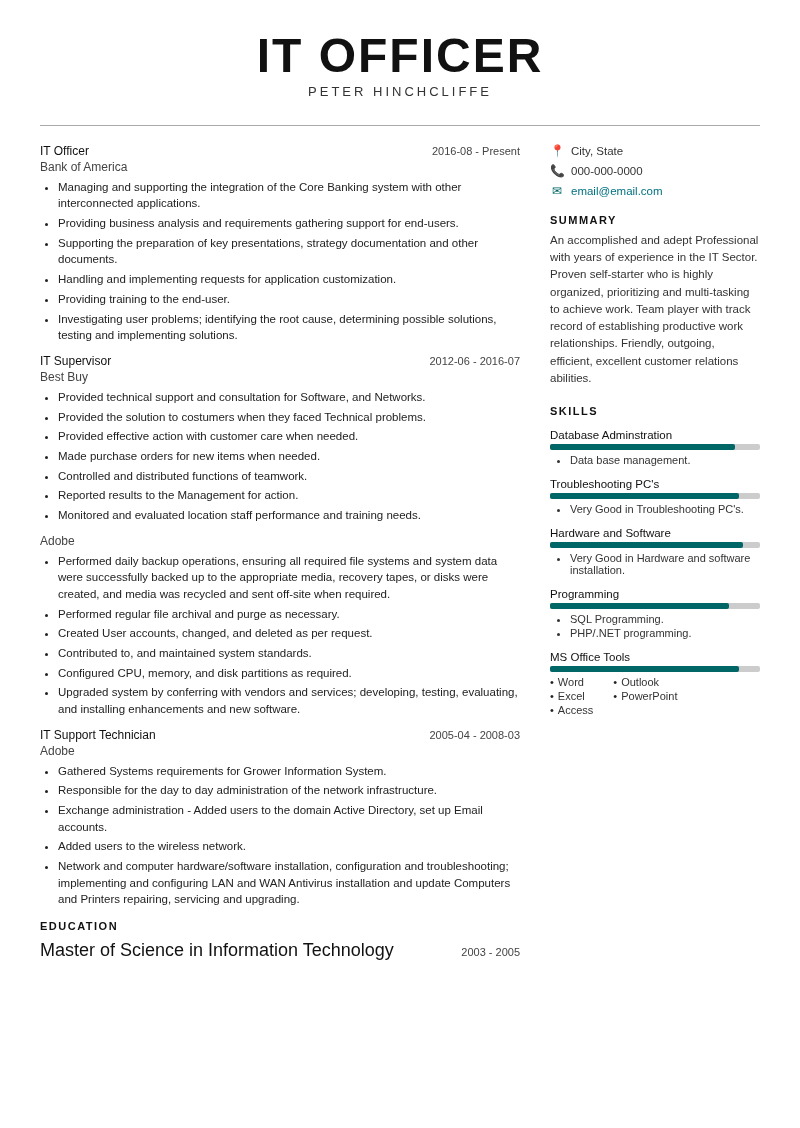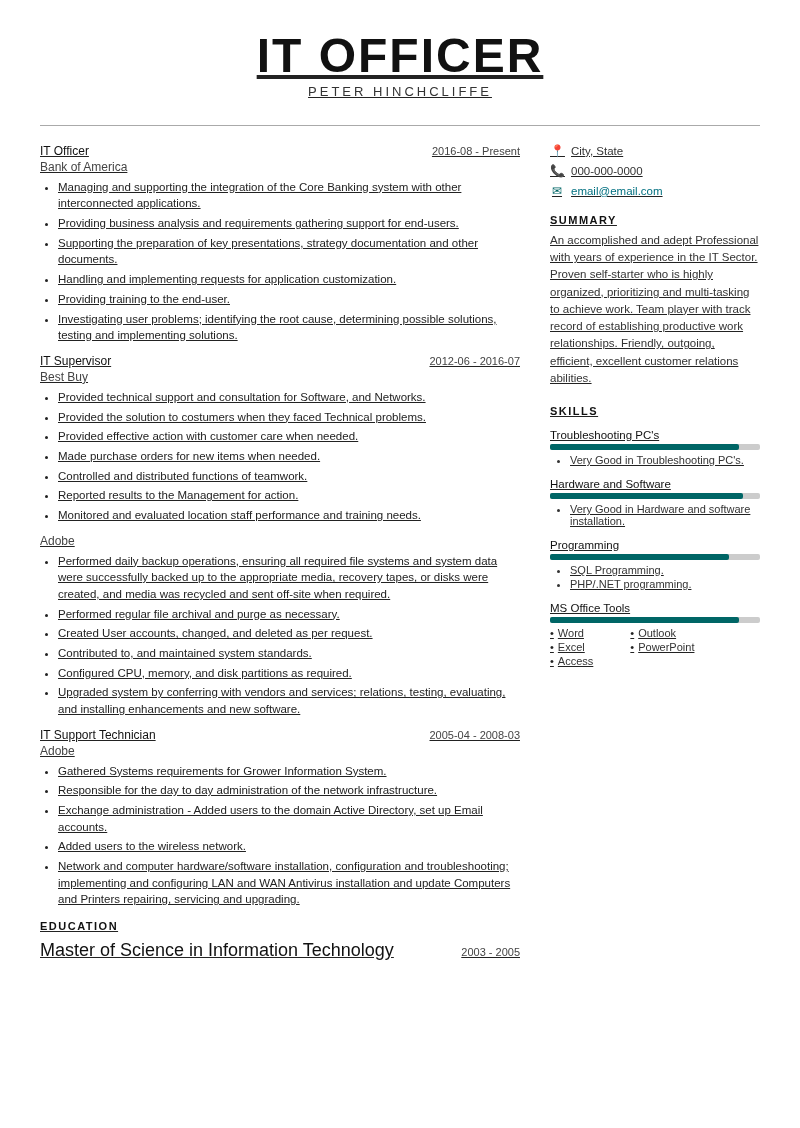--- a/index.html
+++ b/index.html
@@ -9,21 +9,20 @@
       color: #222;
       font-size: 12px;
       width: 800px;
       min-height: 1128px;
     }
     .page {
       width: 800px;
       min-height: 1128px;
       background: #fff;
       padding: 30px 40px 40px 40px;
-      text-decoration: underline;
     }
     .header {
       text-align: center;
       padding-bottom: 10px;
     }
     .header-title {
       font-size: 48px;
       font-weight: bold;
       letter-spacing: 2px;
       color: #111;
@@ -146,21 +145,21 @@
       margin-left: 8px;
     }
     .summary-text {
       font-size: 11.5px;
       color: #333;
       line-height: 1.5;
       margin-top: 4px;
     }
     .msoffice-tools {
       display: flex;
-      gap: 37px;
+      gap: 20px;
       padding-left: 0;
     }
     .msoffice-col {
       display: flex;
       flex-direction: column;
       gap: 2px;
     }
     .msoffice-item {
       font-size: 11px;
       color: #333;
@@ -252,21 +251,21 @@
       </div>
 
       <div class="work-block">
         <div class="job-company">Adobe</div>
         <ul class="bullets">
           <li>Performed daily backup operations, ensuring all required file systems and system data were successfully backed up to the appropriate media, recovery tapes, or disks were created, and media was recycled and sent off-site when required.</li>
           <li>Performed regular file archival and purge as necessary.</li>
           <li>Created User accounts, changed, and deleted as per request.</li>
           <li>Contributed to, and maintained system standards.</li>
           <li>Configured CPU, memory, and disk partitions as required.</li>
-          <li>Upgraded system by conferring with vendors and services; relations, testing, evaluating, and installing enhancements and new software.</li>
+          <li>Upgraded system by conferring with vendors and services; developing, testing, evaluating, and installing enhancements and new software.</li>
         </ul>
       </div>
 
       <div class="work-block">
         <div class="job-header">
           <span class="job-title">IT Support Technician</span>
           <span class="job-dates">2005-04 - 2008-03</span>
         </div>
         <div class="job-company">Adobe</div>
         <ul class="bullets">
@@ -301,20 +300,29 @@
           <span class="contact-icon">✉</span>
           <span class="contact-email">email@email.com</span>
         </div>
       </div>
 
       <div class="right-section-title">SUMMARY</div>
       <div class="summary-text">An accomplished and adept Professional with years of experience in the IT Sector. Proven self-starter who is highly organized, prioritizing and multi-tasking to achieve work. Team player with track record of establishing productive work relationships. Friendly, outgoing, efficient, excellent customer relations abilities.</div>
 
       <div class="right-section-title" style="margin-top:18px;">SKILLS</div>
 
+      <div>
+        <div class="skill-name">Database Adminstration</div>
+        <div class="skill-bar-bg">
+          <div class="skill-bar-fill" style="width:88%"></div>
+        </div>
+        <ul class="skill-desc">
+          <li>Data base management.</li>
+        </ul>
+      </div>
 
       <div>
         <div class="skill-name">Troubleshooting PC's</div>
         <div class="skill-bar-bg">
           <div class="skill-bar-fill" style="width:90%"></div>
         </div>
         <ul class="skill-desc">
           <li>Very Good in Troubleshooting PC's.</li>
         </ul>
       </div>

